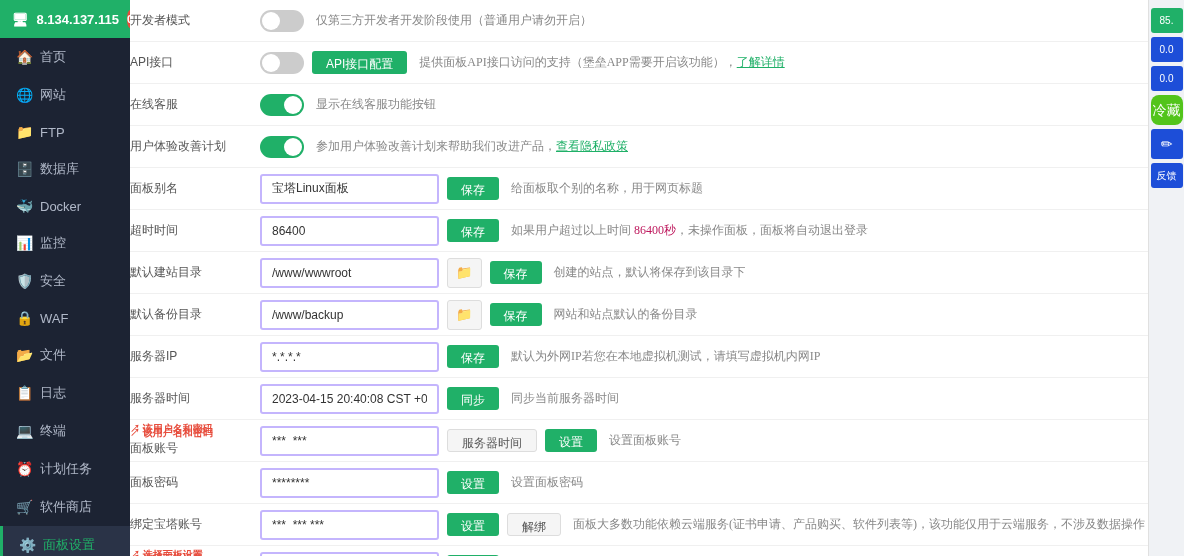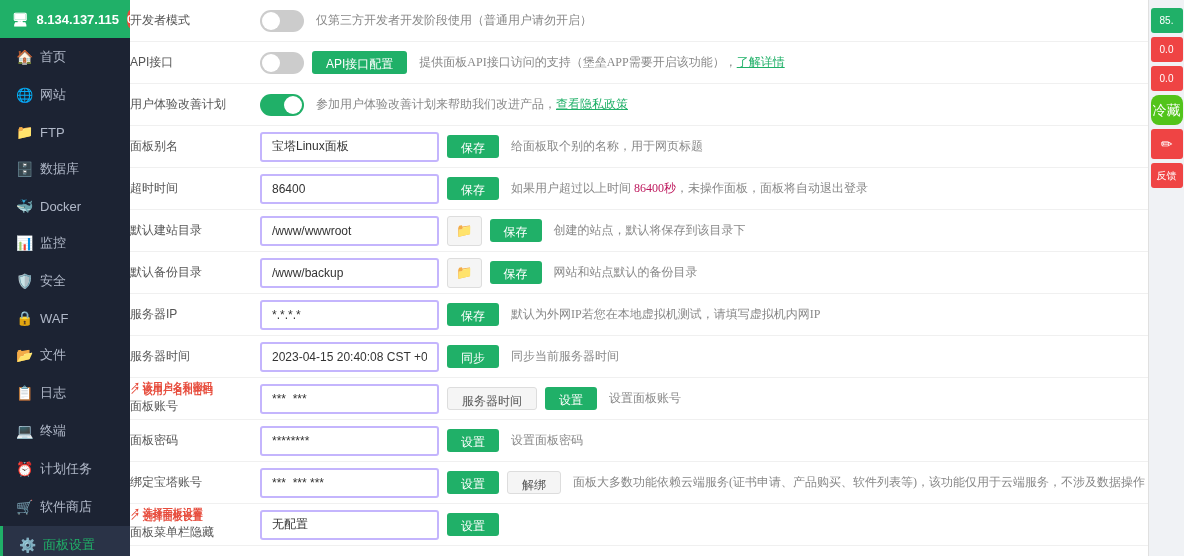--- a/index.html
+++ b/index.html
@@ -136,21 +136,21 @@
       width: 32px;
       background: #20b068;
       color: white;
       font-size: 10px;
       text-align: center;
       padding: 6px 2px;
       border-radius: 3px;
       cursor: pointer;
       line-height: 1.3;
     }
-    .right-btn.gray { background: #ef4444; }
+    .right-btn.gray { background: #1d4ed8; }
 
     .settings-row {
       display: flex;
       align-items: center;
       border-bottom: 1px solid #f0f0f0;
       min-height: 42px;
     }
     .settings-label {
       width: 130px;
       min-width: 130px;
@@ -254,20 +254,27 @@
         </div>
         <div class="settings-desc">仅第三方开发者开发阶段使用（普通用户请勿开启）</div>
       </div>
       <div class="settings-row">
         <div class="settings-label">API接口</div>
         <div class="settings-control">
           <div class="toggle off"></div>
           <button class="btn btn-green">API接口配置</button>
         </div>
         <div class="settings-desc">提供面板API接口访问的支持（堡垒APP需要开启该功能），<span class="link">了解详情</span></div>
+      </div>
+      <div class="settings-row">
+        <div class="settings-label">在线客服</div>
+        <div class="settings-control">
+          <div class="toggle on"></div>
+        </div>
+        <div class="settings-desc">显示在线客服功能按钮</div>
       </div>
       <div class="settings-row">
         <div class="settings-label">用户体验改善计划</div>
         <div class="settings-control">
           <div class="toggle on"></div>
         </div>
         <div class="settings-desc">参加用户体验改善计划来帮助我们改进产品，<span class="link">查看隐私政策</span></div>
       </div>
       <div class="settings-row">
         <div class="settings-label">面板别名</div>

